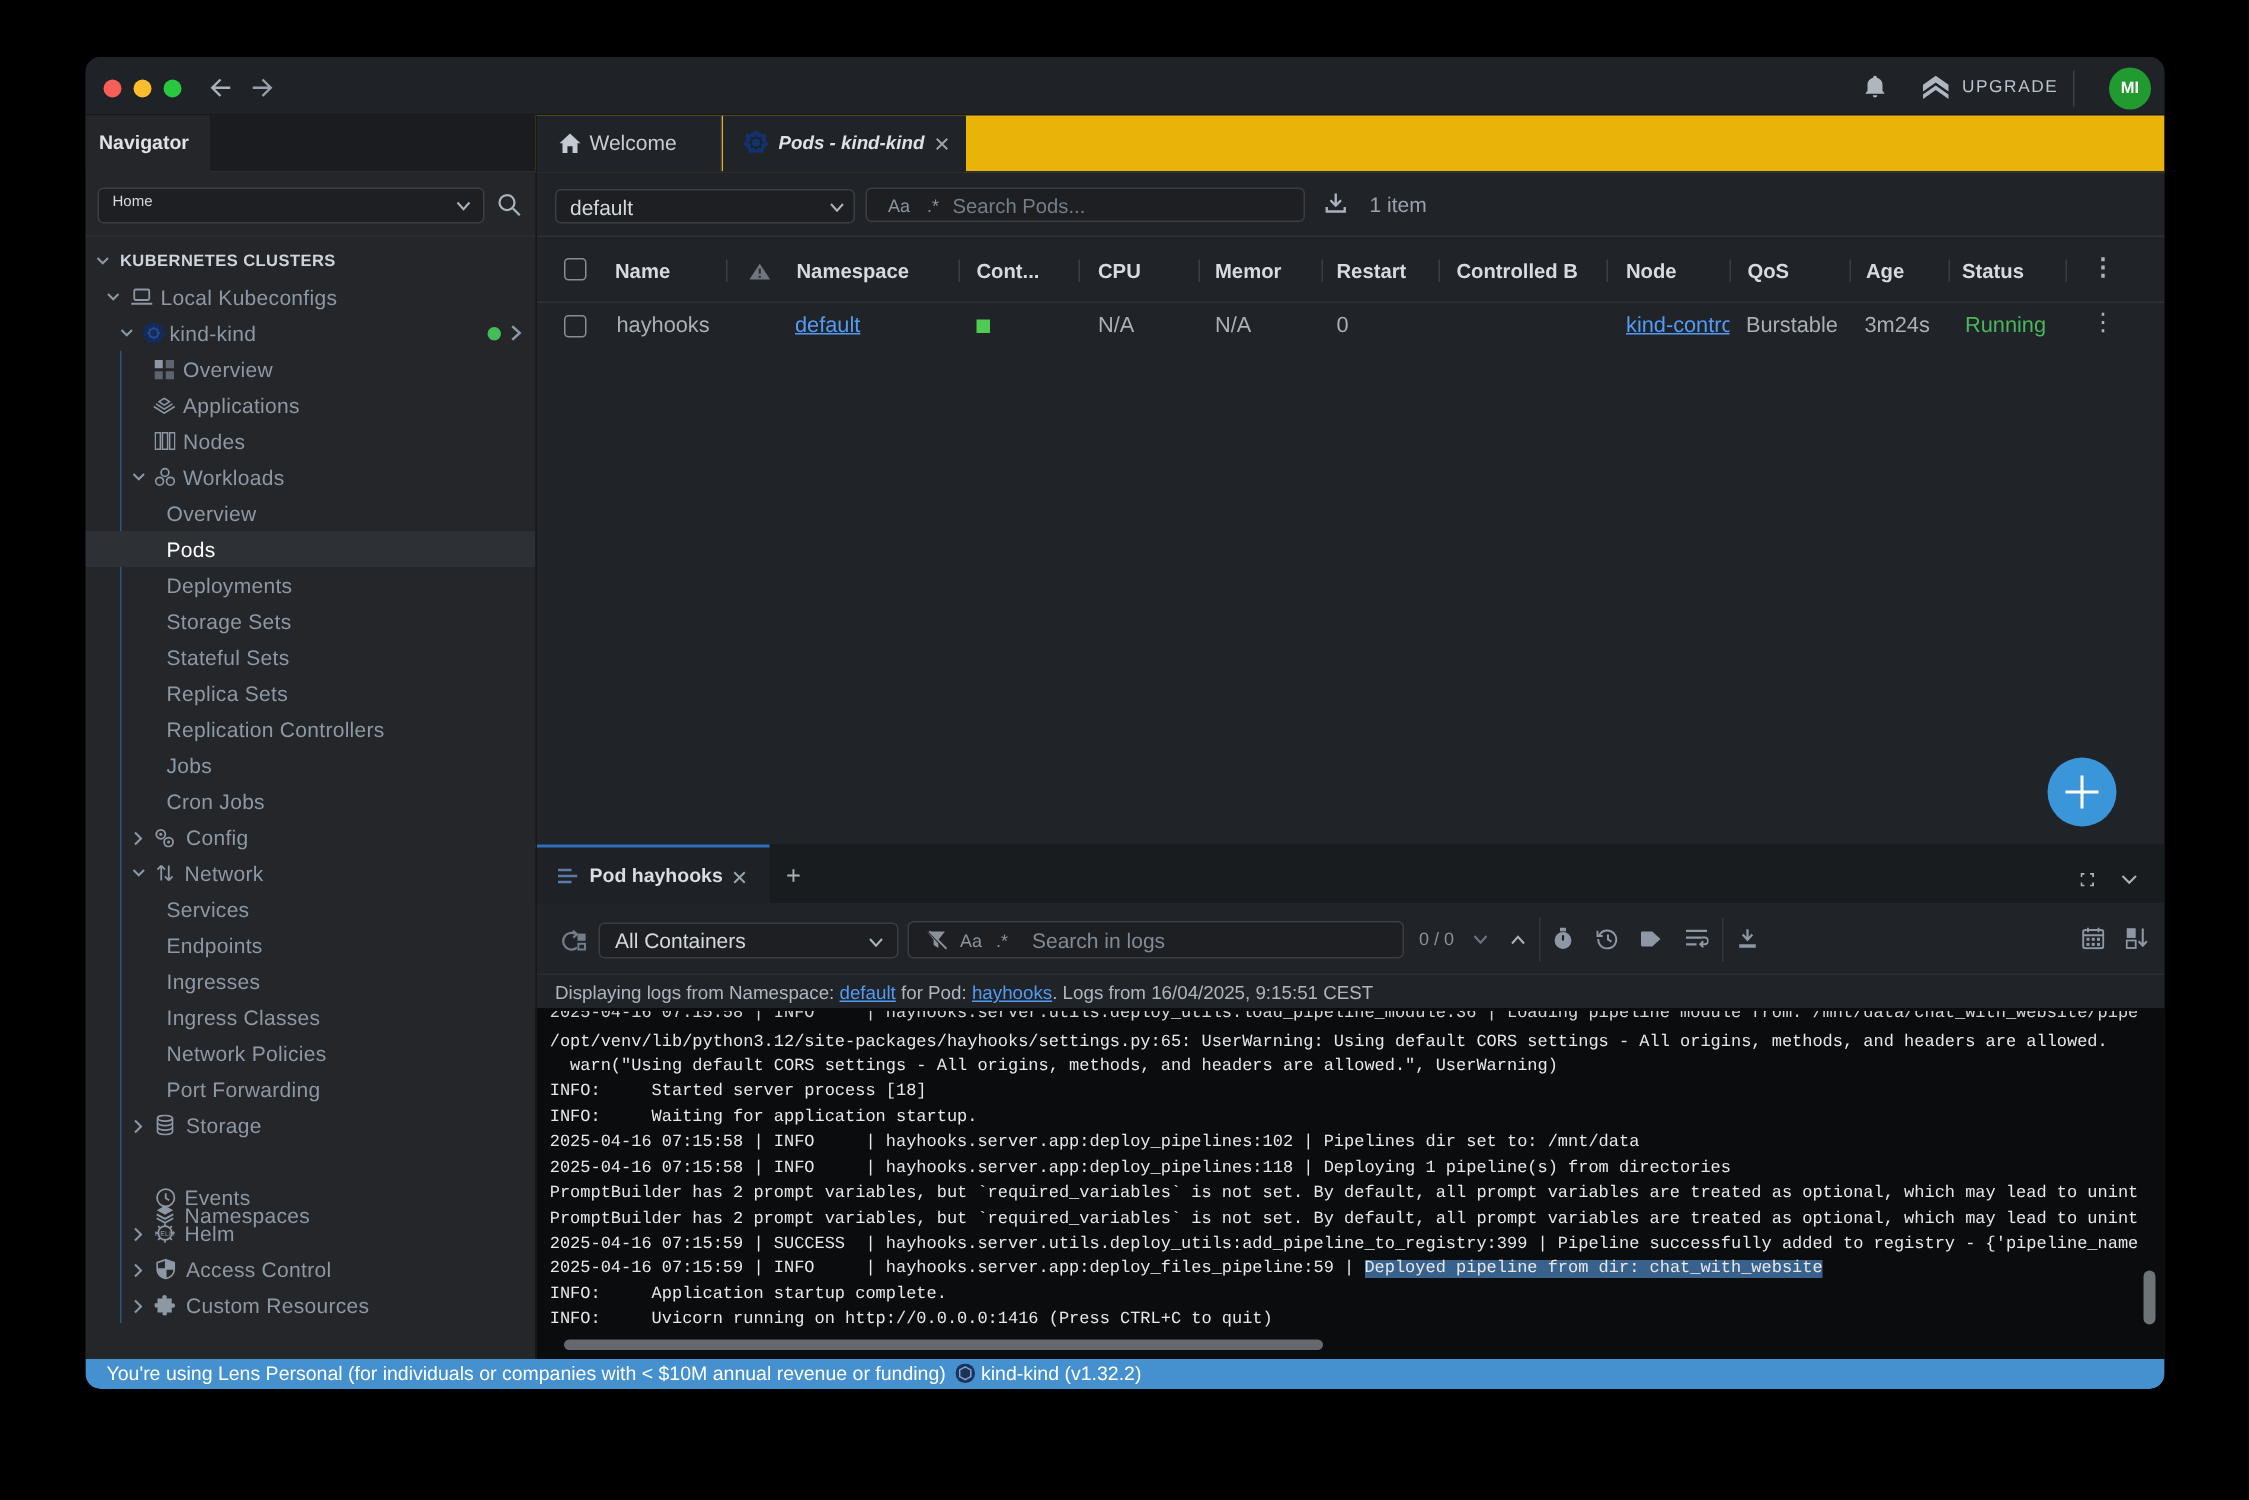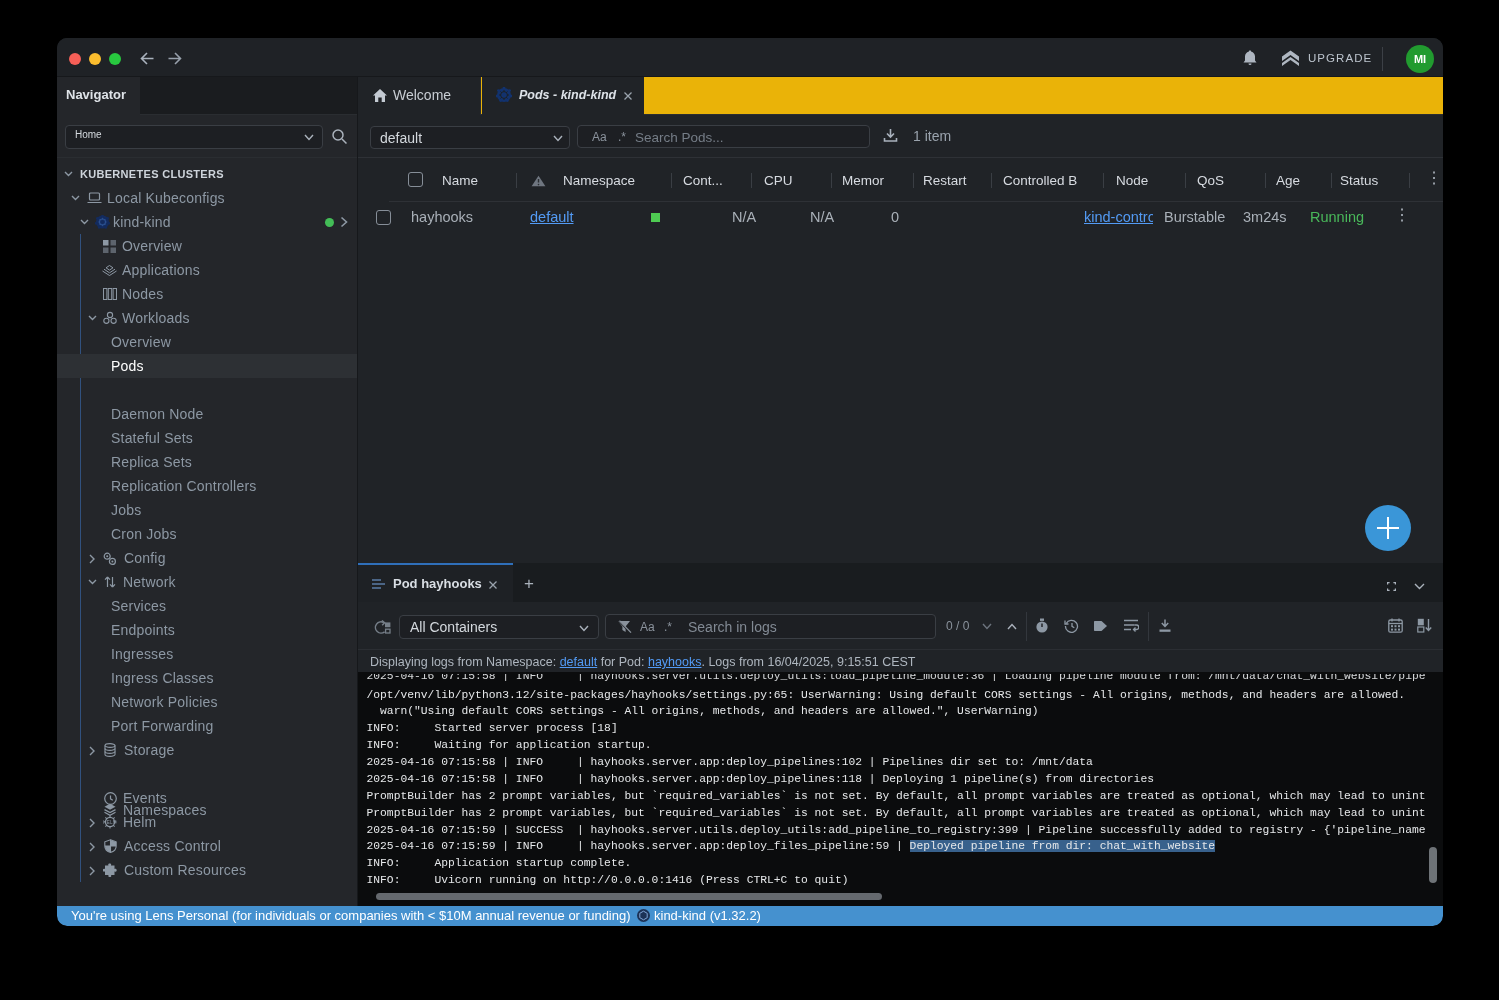--- a/index.html
+++ b/index.html
@@ -34,21 +34,21 @@
 .trow { position:absolute; left:0; width:300px; height:24px; line-height:24px; white-space:nowrap; }
 .trow .txt { position:absolute; top:0; }
 .guide { position:absolute; left:23px; width:1px; background:#31517e; }
 .chev { position:absolute; top:7px; }
 .sicon { position:absolute; top:5px; }
 
 #content { position:absolute; left:300px; top:77px; width:1086px; height:449px; background:#202327; }
 #ctoolbar { position:absolute; left:0; top:0; width:1086px; height:43px; border-bottom:1px solid #2e3136; }
 .selbox { position:absolute; background:#1d1f23; border:1px solid #3a3e44; border-radius:4px; }
 #thead { position:absolute; left:0; top:43px; width:1086px; height:44px; border-bottom:1px solid #2e3136;
-  font-size:13.5px; font-weight:normal; color:#d7dbe1;margin-left:32px; }
+  font-size:13.5px; font-weight:bold; color:#d7dbe1; }
 .hsep { position:absolute; top:15px; width:1px; height:15px; background:#3a3e44; }
 #trow1 { position:absolute; left:0; top:87px; width:1086px; height:33px; font-size:14.5px; color:#a9b0b8; }
 .cbox { position:absolute; width:15px; height:15px; border:1px solid #868e98; border-radius:3px; }
 a.lnk { color:#539bf5; text-decoration:underline; }
 #fab { position:absolute; left:1008px; top:389.5px; width:46px; height:46px; border-radius:50%; background:#3a96d8; }
 
 #dock { position:absolute; left:300px; top:525px; width:1086px; height:343px; background:#191c1f; }
 #docktabs { position:absolute; left:0; top:0; width:1086px; height:39px; background:#191c1f; }
 #dockactive { position:absolute; left:0; top:0; width:156px; height:39px; background:#1e2125; border-top:2px solid #2f6fba; }
 #docktoolbar { position:absolute; left:0; top:39px; width:1086px; height:47px; background:#202327; }
@@ -210,22 +210,25 @@
             <circle cx="10.6" cy="9.8" r="2.6" stroke="#8d98a4" stroke-width="1.1" fill="none"></circle>
           </svg>
         <span class="txt" style="left:65px;">Workloads</span>
       </div>
       <div class="trow" style="top:172px;">
           <span class="txt" style="left:54px;">Overview</span>
         </div>
       <div class="trow" style="top:196px; background:#2d3034; color:#ffffff;">
           <span class="txt" style="left:54px;">Pods</span>
         </div>
+      <div class="trow" style="top:220px;">
+          <span class="txt" style="left:54px;">Deployments</span>
+        </div>
       <div class="trow" style="top:244px;">
-          <span class="txt" style="left:54px;">Daemon Node</span>
+          <span class="txt" style="left:54px;">Storage Sets</span>
         </div>
       <div class="trow" style="top:268px;">
           <span class="txt" style="left:54px;">Stateful Sets</span>
         </div>
       <div class="trow" style="top:292px;">
           <span class="txt" style="left:54px;">Replica Sets</span>
         </div>
       <div class="trow" style="top:316px;">
           <span class="txt" style="left:54px;">Replication Controllers</span>
         </div>

